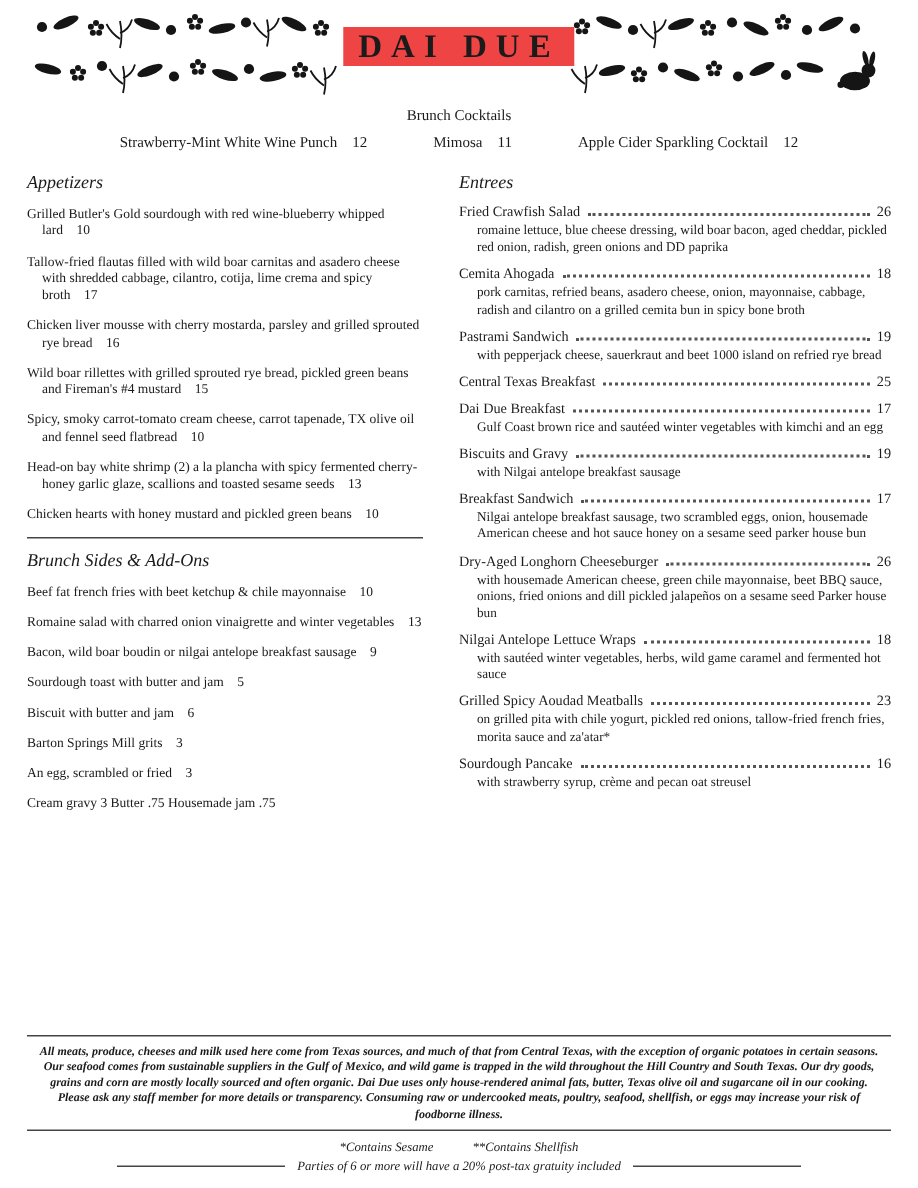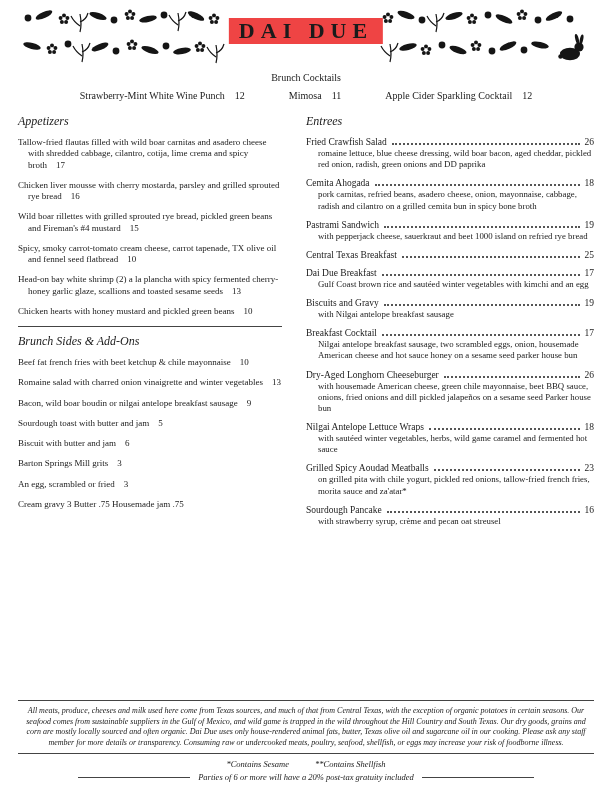--- a/index.html
+++ b/index.html
@@ -54,20 +54,21 @@
   .leader { flex:1; border-bottom:2px dotted #555; margin:0 5px 2px 5px; min-width:12px; }
   .entree-price { white-space:nowrap; }
   .entree-desc { font-size:8.8px; line-height:1.27; padding-left:12px; margin-top:1px; }
 
   .footer-box {
     margin-top:auto;
     border-top:1px solid #444; border-bottom:1px solid #444;
     padding:5px 6px;
     font-style:italic; font-size:8px; line-height:1.3;
     text-align:center;
+    font-weight:bold;
   }
   .footnote1 {
     display:flex; justify-content:center; gap:26px;
     font-style:italic; font-size:8.5px; margin-top:5px;align-items:flex-end;
   }
   .footnote2 {
     display:flex; align-items:center; justify-content:center; gap:8px;
     font-style:italic; font-size:8.5px; margin-top:3px;
   }
   .fn-line { flex:0 0 112px; border-top:1px solid #444; }
@@ -167,20 +168,21 @@
     <span class="cocktail"><span>Strawberry-Mint White Wine Punch</span><span class="price">12</span></span>
     <span class="cocktail"><span>Mimosa</span><span class="price">11</span></span>
     <span class="cocktail"><span>Apple Cider Sparkling Cocktail</span><span class="price">12</span></span>
   </div>
 
   <div class="columns">
 
     <div class="col-left">
       <div>
         <h2 class="section-heading">Appetizers</h2>
+        <p class="item"><span>Grilled Butler's Gold sourdough with red wine-blueberry whipped lard</span><span class="price">10</span></p>
         <p class="item"><span>Tallow-fried flautas filled with wild boar carnitas and asadero cheese with shredded cabbage, cilantro, cotija, lime crema and spicy broth</span><span class="price">17</span></p>
         <p class="item"><span>Chicken liver mousse with cherry mostarda, parsley and grilled sprouted rye bread</span><span class="price">16</span></p>
         <p class="item"><span>Wild boar rillettes with grilled sprouted rye bread, pickled green beans and Fireman's #4 mustard</span><span class="price">15</span></p>
         <p class="item"><span>Spicy, smoky carrot-tomato cream cheese, carrot tapenade, TX olive oil and fennel seed flatbread</span><span class="price">10</span></p>
         <p class="item"><span>Head-on bay white shrimp (2) a la plancha with spicy fermented cherry-honey garlic glaze, scallions and toasted sesame seeds</span><span class="price">13</span></p>
         <p class="item"><span>Chicken hearts with honey mustard and pickled green beans</span><span class="price">10</span></p>
       </div>
 
       <div class="sides-section">
         <h2 class="section-heading">Brunch Sides &amp; Add-Ons</h2>
@@ -241,21 +243,21 @@
         <div class="entree">
           <div class="entree-line">
               <span class="entree-name">Biscuits and Gravy</span>
               <span class="leader"></span>
               <span class="entree-price">19</span>
             </div>
           <div class="entree-desc">with Nilgai antelope breakfast sausage</div>
         </div>
         <div class="entree">
           <div class="entree-line">
-              <span class="entree-name">Breakfast Cocktail</span>
+              <span class="entree-name">Breakfast Sandwich</span>
               <span class="leader"></span>
               <span class="entree-price">17</span>
             </div>
           <div class="entree-desc">Nilgai antelope breakfast sausage, two scrambled eggs, onion, housemade American cheese and hot sauce honey on a sesame seed parker house bun</div>
         </div>
         <div class="entree">
           <div class="entree-line">
               <span class="entree-name">Dry-Aged Longhorn Cheeseburger</span>
               <span class="leader"></span>
               <span class="entree-price">26</span>

